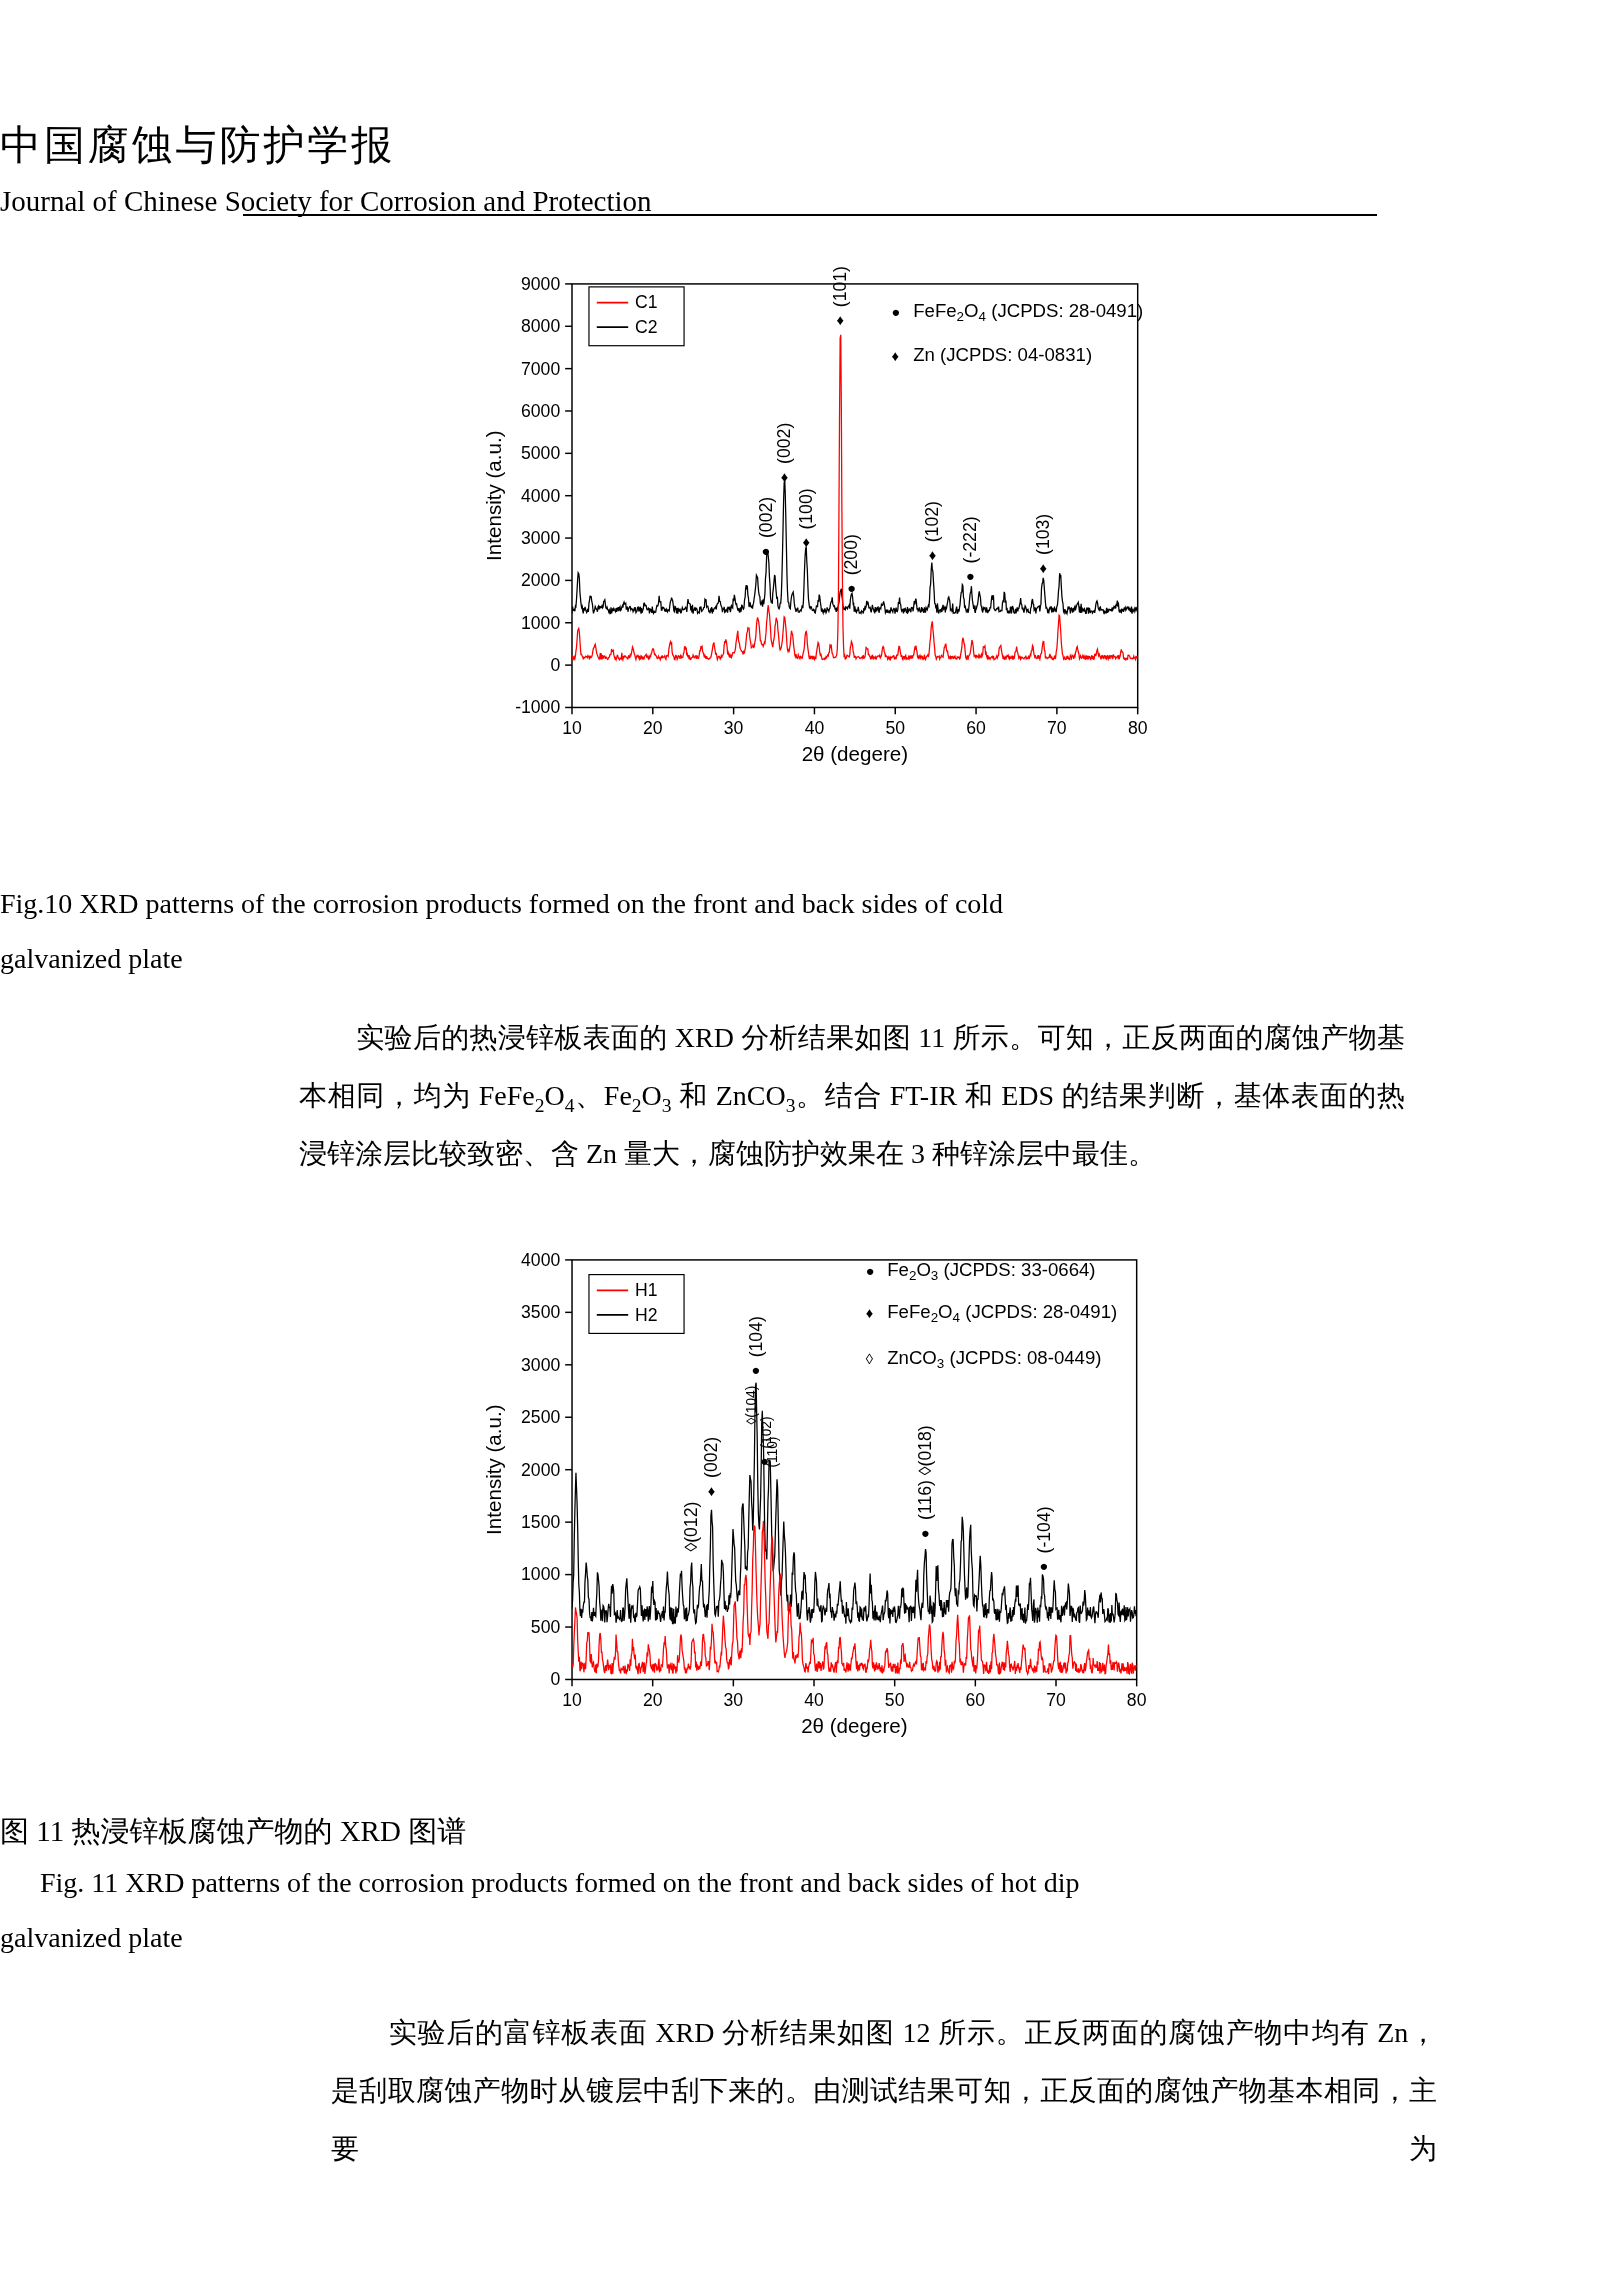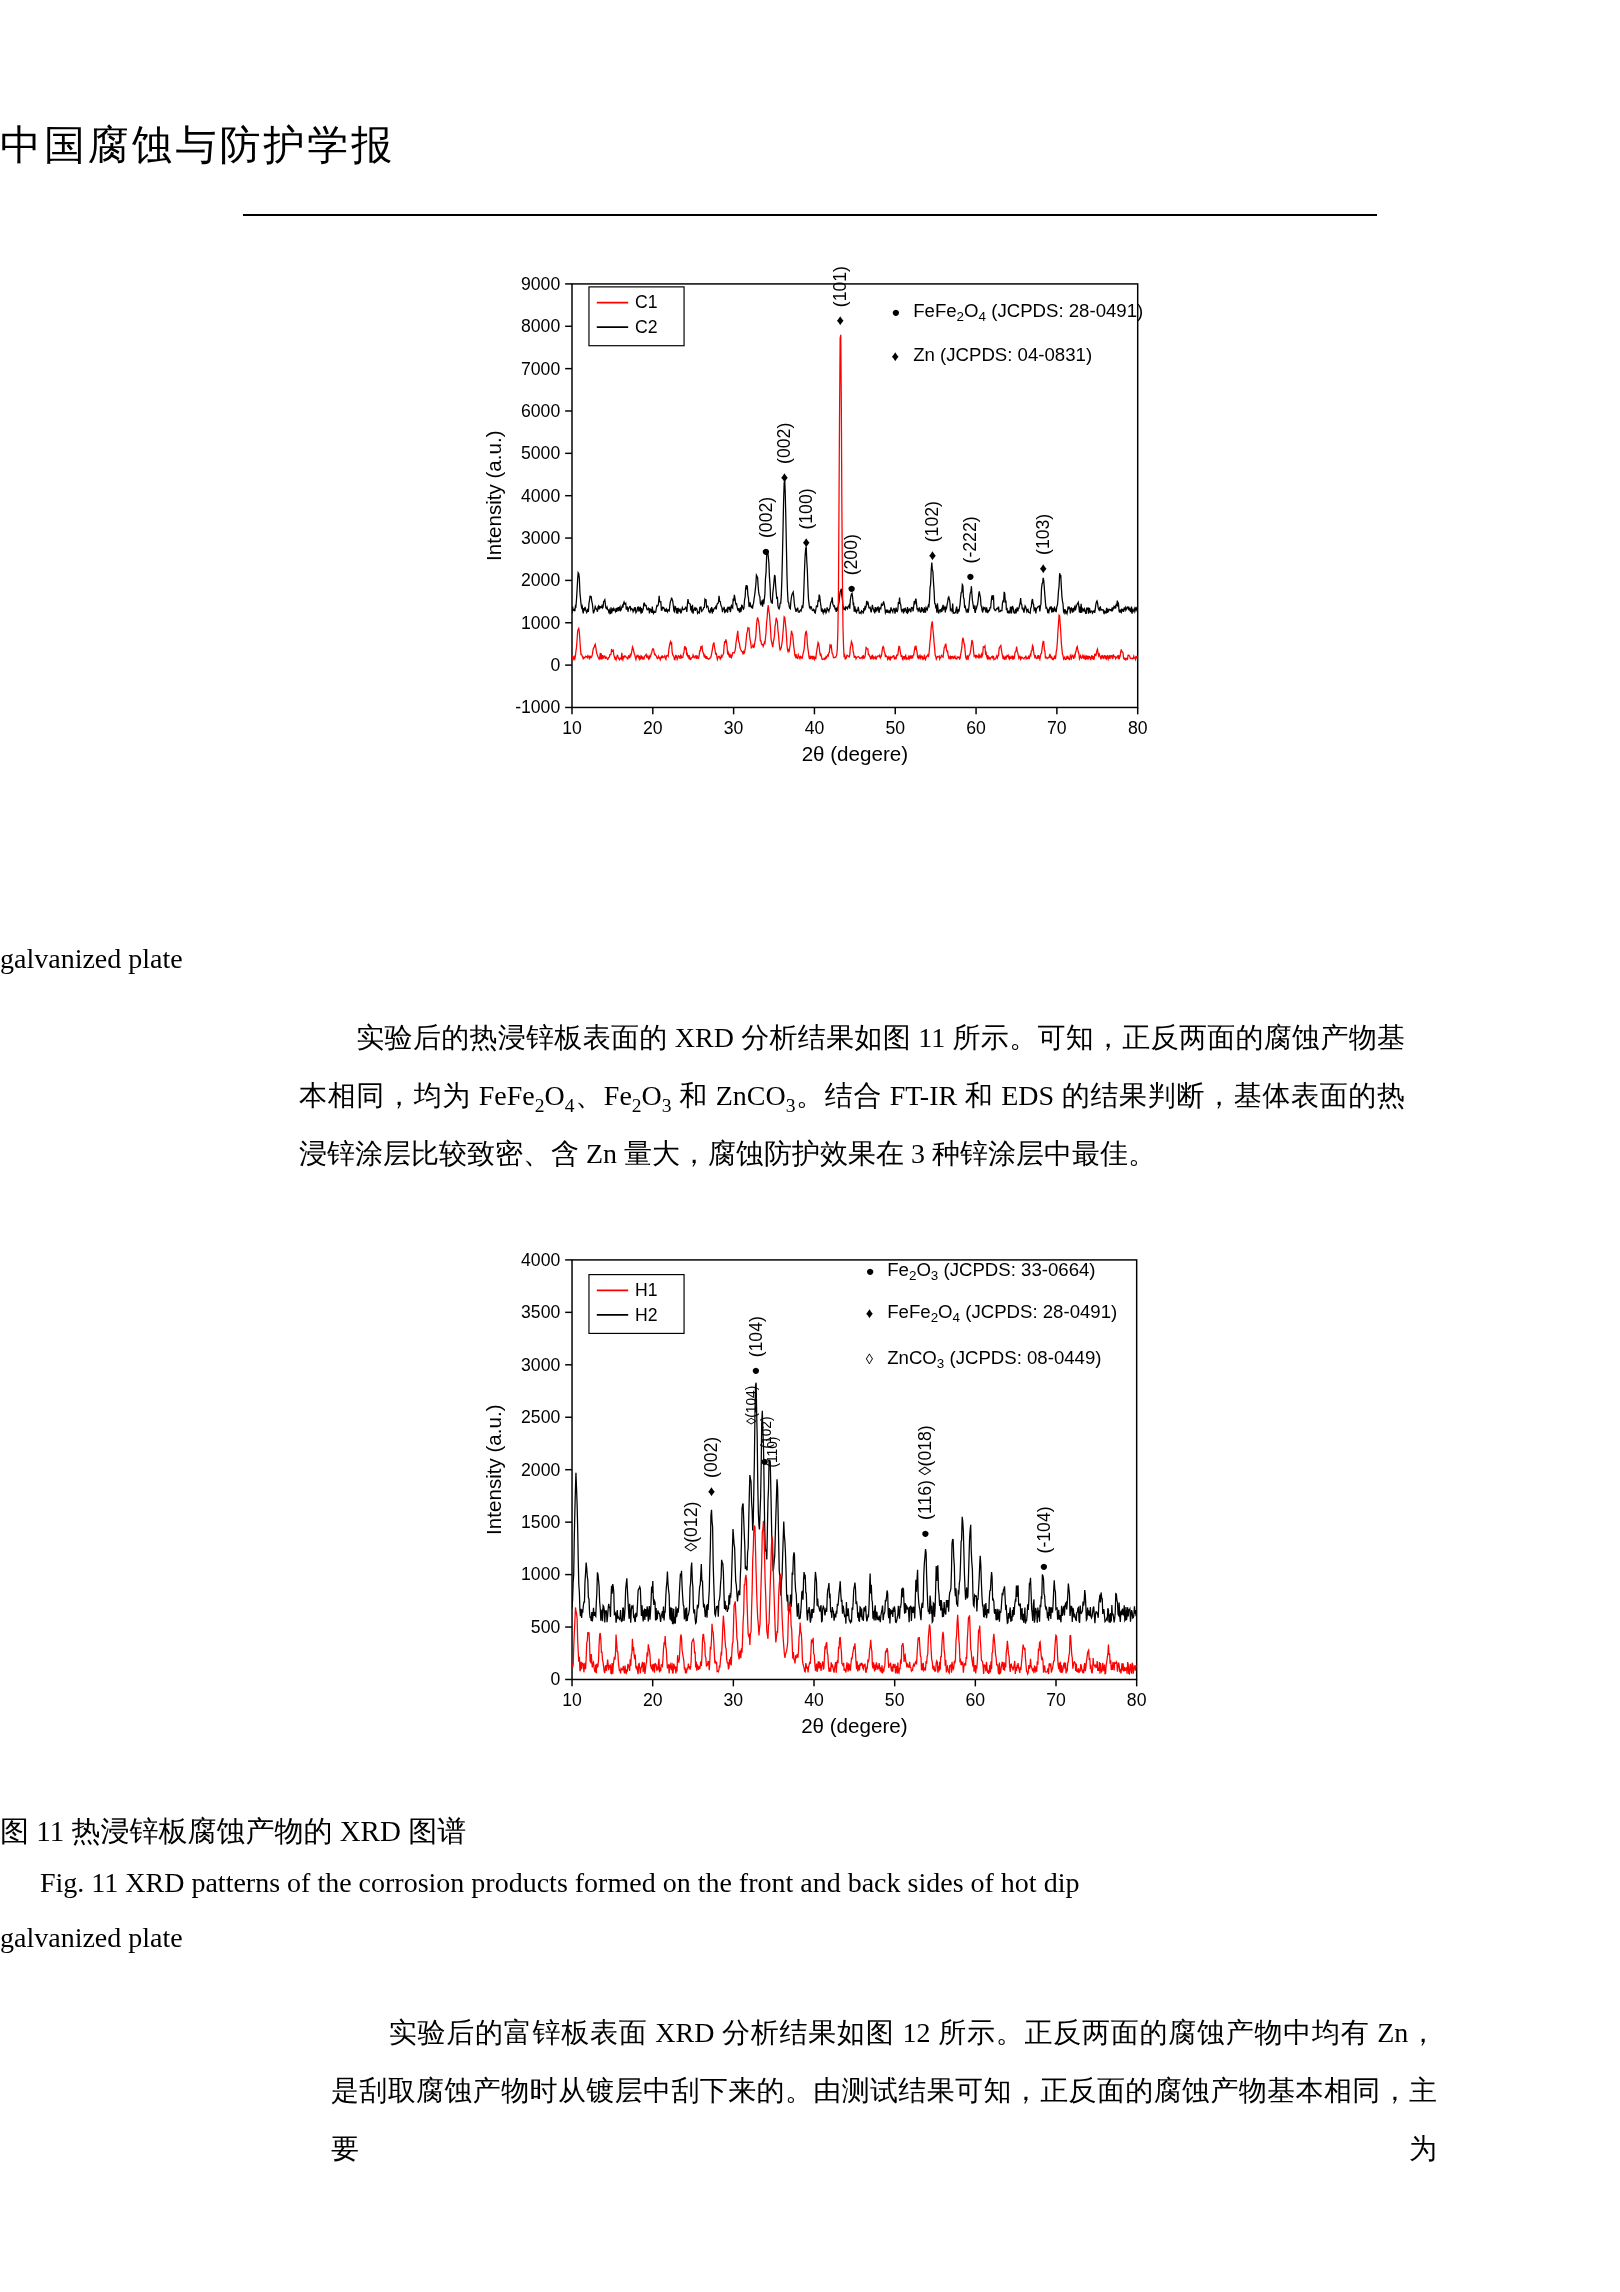--- a/index.html
+++ b/index.html
@@ -22,20 +22,21 @@
   .para2{text-align-last:justify;margin-left:32px;}
   sub{font-size:0.7em;line-height:0;}
   .chart-mount svg{display:block;}
 </style>
 </head>
 <body>
 
 <div class="page">
 
   <div class="abs centered title-zh">中国腐蚀与防护学报</div>
+  <div class="abs centered title-en">Journal of Chinese Society for Corrosion and Protection</div>
   <hr class="abs rule">
 
   <div class="abs chart-mount" style="left:464px;top:230px;">
       <svg width="716" height="551" viewBox="0 0 730 562">
         <defs>
           <clipPath id="clip0">
             <rect x="110" y="55" width="577" height="432"></rect>
           </clipPath>
         </defs>
         <rect x="110" y="55" width="577" height="432" fill="none" stroke="#000" stroke-width="1.5"></rect>
@@ -104,20 +105,21 @@
         <text x="395.20285714285717" y="352.17600000000004" font-size="18" text-anchor="start" font-family="&quot;Liberation Sans&quot;,&quot;DejaVu Sans&quot;,sans-serif" transform="rotate(-90 395.20285714285717 352.17600000000004) translate(0 6)">(200)</text>
         <text x="477.63142857142856" y="336.48" font-size="15" text-anchor="middle" font-family="&quot;Liberation Sans&quot;,&quot;DejaVu Sans&quot;,sans-serif">♦</text>
         <text x="477.63142857142856" y="318.48" font-size="18" text-anchor="start" font-family="&quot;Liberation Sans&quot;,&quot;DejaVu Sans&quot;,sans-serif" transform="rotate(-90 477.63142857142856 318.48) translate(0 6)">(102)</text>
         <text x="516.3728571428571" y="358.08000000000004" font-size="15" text-anchor="middle" font-family="&quot;Liberation Sans&quot;,&quot;DejaVu Sans&quot;,sans-serif">●</text>
         <text x="516.3728571428571" y="340.08000000000004" font-size="18" text-anchor="start" font-family="&quot;Liberation Sans&quot;,&quot;DejaVu Sans&quot;,sans-serif" transform="rotate(-90 516.3728571428571 340.08000000000004) translate(0 6)">(-222)</text>
         <text x="590.5585714285714" y="349.44" font-size="15" text-anchor="middle" font-family="&quot;Liberation Sans&quot;,&quot;DejaVu Sans&quot;,sans-serif">♦</text>
         <text x="590.5585714285714" y="331.44" font-size="18" text-anchor="start" font-family="&quot;Liberation Sans&quot;,&quot;DejaVu Sans&quot;,sans-serif" transform="rotate(-90 590.5585714285714 331.44) translate(0 6)">(103)</text>
       </svg>
     </div>
 
+  <div class="abs centered caption-en" style="top:868px;">Fig.10 XRD patterns of the corrosion products formed on the front and back sides of cold</div>
   <div class="abs centered caption-en" style="top:923px;">galvanized plate</div>
 
   <div class="abs para" style="top:1009px;"><span class="indent"></span><span><span>实验后的热浸锌板表面的 XRD 分析结果如图 11 所示。可知，正反两面的腐蚀产物基本相同，均为 FeFe</span><sub>2</sub><span>O</span><sub>4</sub><span>、Fe</span><sub>2</sub><span>O</span><sub>3</sub><span> 和 ZnCO</span><sub>3</sub><span>。结合 FT-IR 和 EDS 的结果判断，基体表面的热浸锌涂层比较致密、含 Zn 量大，腐蚀防护效果在 3 种锌涂层中最佳。</span></span></div>
 
   <div class="abs chart-mount" style="left:464px;top:1206px;">
       <svg width="716" height="547" viewBox="0 0 730 558">
         <defs>
           <clipPath id="clip1">
             <rect x="110" y="55" width="576" height="428"></rect>
           </clipPath>

